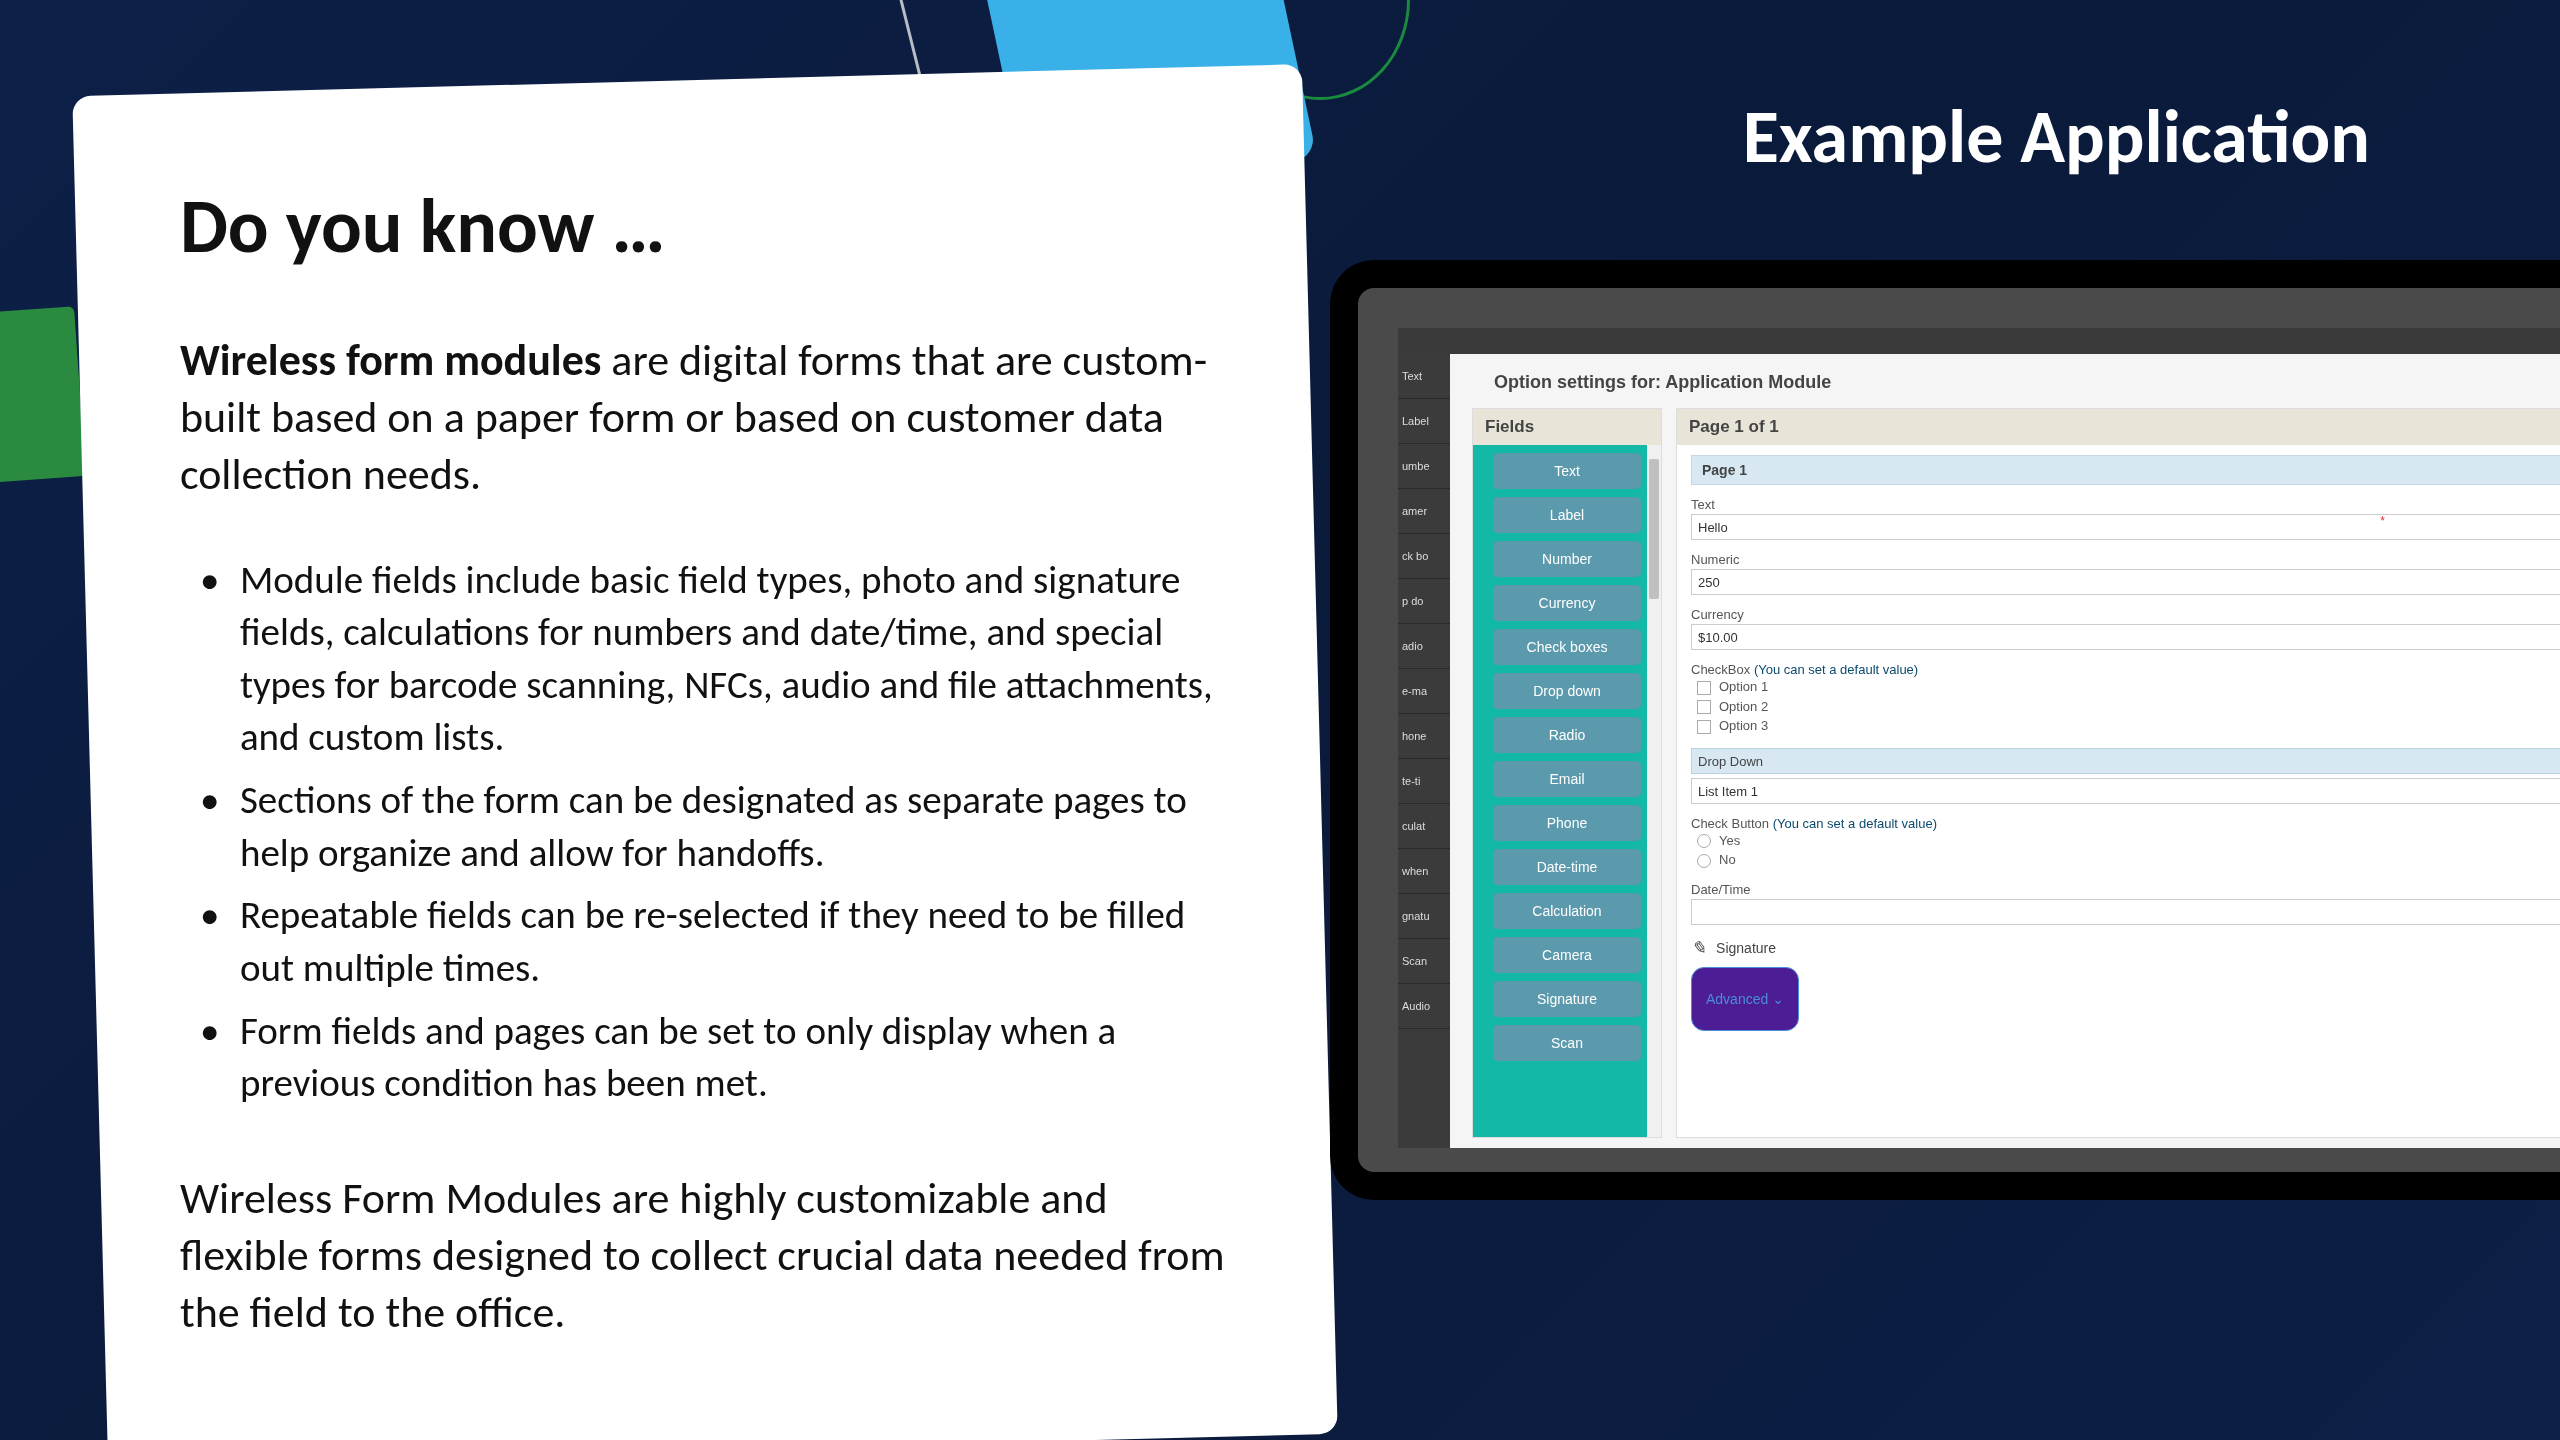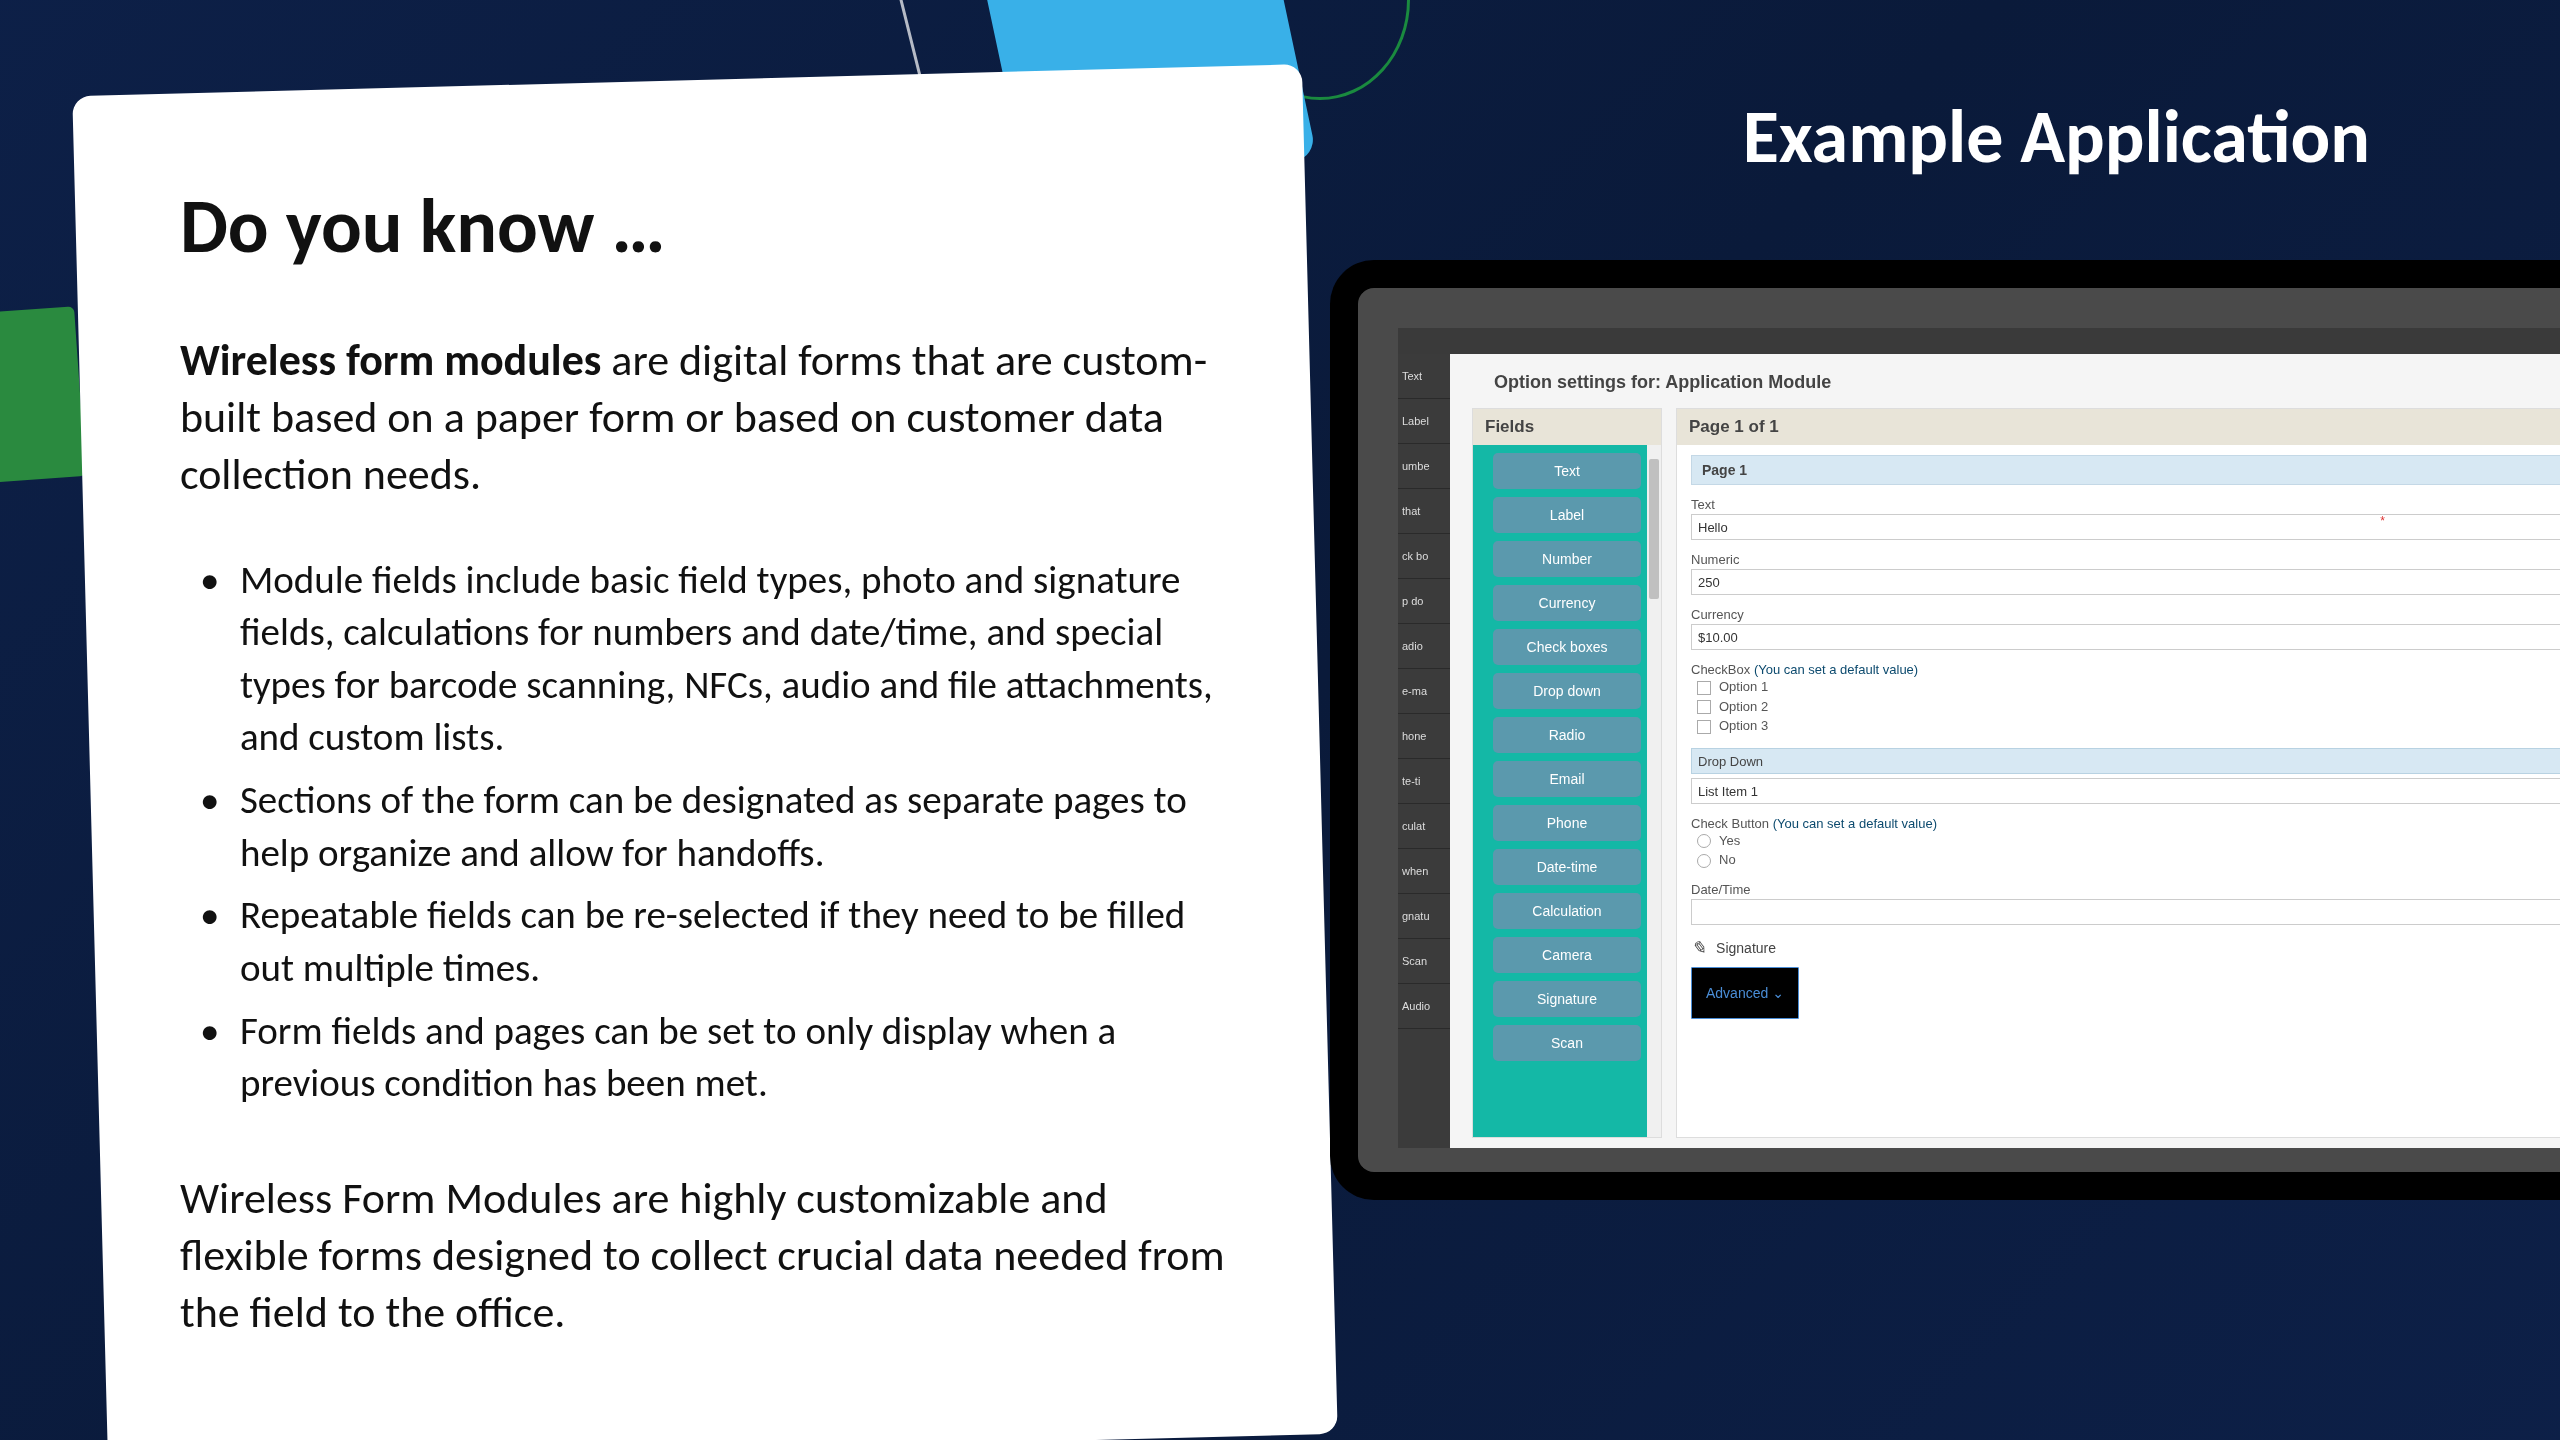--- a/index.html
+++ b/index.html
@@ -320,24 +320,24 @@
   margin: 8px 0;
 }
 .sig-icon {
   font-style: italic;
   font-size: 18px;
 }
 .advanced-btn {
   display: inline-block;
   border: 1px solid #4a8dd6;
   color: #4a8dd6;
-  border-radius: 1px;
-  padding: 17px 14px;
+  border-radius: 13px;
+  padding: 23px 14px;
   font-size: 14px;
-  background: #000000;
+  background: #4c1d95;
 }
 .section-gap { height: 10px; }
 </style>
 </head>
 <body>
 
 <div class="bg-overlay"></div>
 <div class="deco-green-accent"></div>
 <div class="deco-blue-accent"></div>
 <div class="deco-outline-square"></div>
@@ -363,21 +363,21 @@
 </div>
 
 <div class="laptop-frame">
   <div class="laptop-screen-border">
     <div class="app-window">
       <div class="app-topbar"></div>
       <div class="app-side-dark">
         <div class="side-dark-item">Text</div>
         <div class="side-dark-item">Label</div>
         <div class="side-dark-item">umbe</div>
-        <div class="side-dark-item">that</div>
+        <div class="side-dark-item">amer</div>
         <div class="side-dark-item">ck bo</div>
         <div class="side-dark-item">p do</div>
         <div class="side-dark-item">adio</div>
         <div class="side-dark-item">e-ma</div>
         <div class="side-dark-item">hone</div>
         <div class="side-dark-item">te-ti</div>
         <div class="side-dark-item">culat</div>
         <div class="side-dark-item">when</div>
         <div class="side-dark-item">gnatu</div>
         <div class="side-dark-item">Scan</div>

